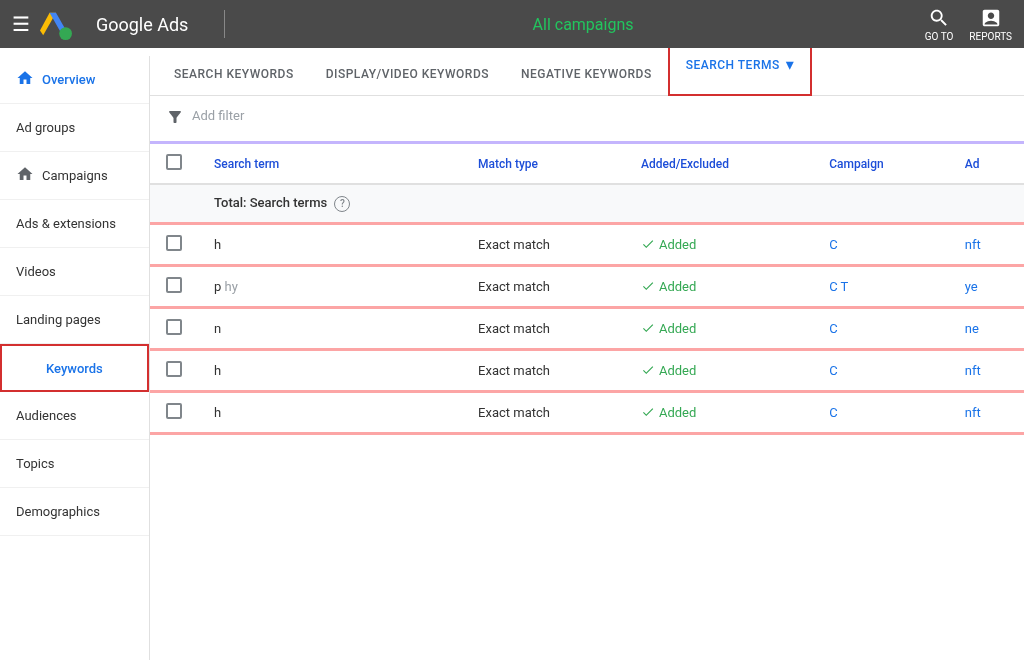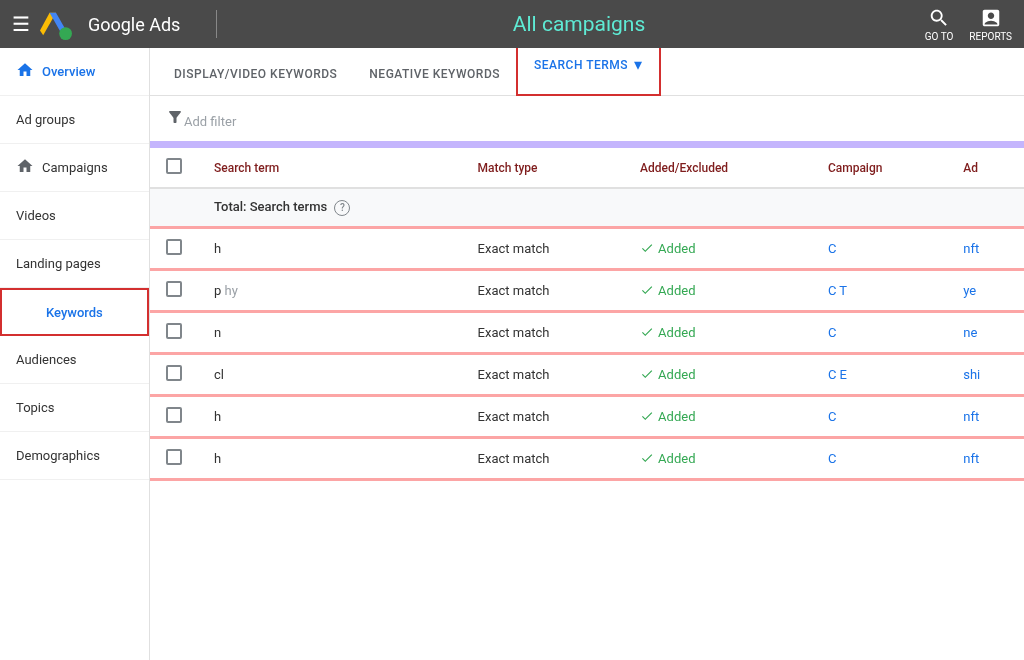--- a/index.html
+++ b/index.html
@@ -18,41 +18,41 @@
     }
     .hamburger-icon {
       color: #fff;
       font-size: 20px;
       cursor: pointer;
       margin-right: 10px;
     }
     .google-ads-logo {
       display: flex;
       align-items: center;
-      gap: 16px;
+      gap: 24px;
     }
     .logo-triangle {
       width: 32px;
       height: 32px;
     }
     .app-title {
       color: #fff;
       font-size: 18px;
       font-weight: 400;
       margin-right: 20px;
     }
     .header-divider {
       width: 1px;
       height: 28px;
       background: #888;
       margin: 0 16px;
     }
     .campaign-title {
-      color: #5eead4;
-      font-size: 21px;
+      color: #22c55e;
+      font-size: 16px;
       font-weight: 400;
       flex: 1;
       text-align: center;
     }
     .header-actions {
       display: flex;
       gap: 16px;
       align-items: center;
     }
     .header-icon-btn {
@@ -67,21 +67,21 @@
     .header-icon-btn svg {
       width: 22px;
       height: 22px;
       fill: #fff;
     }
 
     
     .sidebar {
       width: 150px;
       position: fixed;
-      top: 48px;
+      top: 56px;
       left: 0;
       bottom: 0;
       background: #fff;
       border-right: 1px solid #e0e0e0;
       overflow-y: auto;
       z-index: 50;
     }
     .sidebar-item {
       display: flex;
       align-items: center;
@@ -141,38 +141,39 @@
       border-bottom: 2px solid #d32f2f;
       display: flex;
       align-items: center;
       gap: 6px;
       padding-bottom: 20px;
     }
 
     
     .filter-bar {
       display: flex;
-      align-items: flex-end;
+      align-items: flex-start;
       padding: 12px 16px;
-      border-bottom: 7px solid #c4b5fd;
+      border-bottom: 3px solid #c4b5fd;
+      gap: 8px;
     }
     .filter-icon { color: #5f6368; }
     .add-filter-text { color: #9aa0a6; font-size: 13px; }
 
     
     .data-table {
       width: 100%;
       border-collapse: collapse;
     }
     .data-table th {
       padding: 10px 16px;
       text-align: left;
       font-size: 12px;
       font-weight: 500;
-      color: #7f1d1d;
+      color: #1d4ed8;
       border-bottom: 2px solid #e0e0e0;
       background: #fff;
       white-space: nowrap;
     }
     .data-table td {
       padding: 10px 16px;
       border-bottom: 3px solid #fca5a5;
       font-size: 13px;
       color: #333;
       white-space: nowrap;
@@ -268,20 +269,23 @@
   </div>
   <div class="sidebar-item">
     <span class="sidebar-icon">
       <svg width="18" height="18" viewBox="0 0 24 24" fill="#5f6368">
           <path d="M10 20v-6h4v6h5v-8h3L12 3 2 12h3v8z"></path>
         </svg>
     </span>
     <span>Campaigns</span>
   </div>
   <div class="sidebar-item">
+    <span>Ads &amp; extensions</span>
+  </div>
+  <div class="sidebar-item">
     <span>Videos</span>
   </div>
   <div class="sidebar-item">
     <span>Landing pages</span>
   </div>
   <div class="sidebar-item highlighted" style="border: 2.5px solid #d32f2f;">
     <span>Keywords</span>
   </div>
   <div class="sidebar-item">
     <span>Audiences</span>
@@ -290,20 +294,23 @@
     <span>Topics</span>
   </div>
   <div class="sidebar-item">
     <span>Demographics</span>
   </div>
 </div>
 
 <div class="main-content">
 
   <div class="tabs-bar">
+    <div class="tab">
+      <span>SEARCH KEYWORDS</span>
+    </div>
     <div class="tab">
       <span>DISPLAY/VIDEO KEYWORDS</span>
     </div>
     <div class="tab">
       <span>NEGATIVE KEYWORDS</span>
     </div>
     <div class="tab active highlighted-tab" style="border: 2.5px solid #d32f2f; color: #1a73e8; margin-bottom: -1px;">
       <span>SEARCH TERMS</span>
       <span class="dropdown-arrow">▾</span>
     </div>
@@ -424,36 +431,36 @@
           </td>
           <td>
             <span class="ad-link">ne</span>
           </td>
         </tr>
         <tr>
           <td class="checkbox-cell">
             <span class="checkbox"></span>
           </td>
           <td>
-            <span class="partial-text">cl</span>
+            <span class="partial-text">h</span>
           </td>
           <td>Exact match</td>
           <td>
             <span class="added-badge">
               <svg width="14" height="14" viewBox="0 0 24 24" fill="#34a853">
                   <path d="M9 16.17L4.83 12l-1.42 1.41L9 19 21 7l-1.41-1.41z"></path>
                 </svg>
               <span>Added</span>
             </span>
           </td>
           <td>
-            <span class="campaign-link">C E</span>
-          </td>
-          <td>
-            <span class="ad-link">shi</span>
+            <span class="campaign-link">C</span>
+          </td>
+          <td>
+            <span class="ad-link">nft</span>
           </td>
         </tr>
         <tr>
           <td class="checkbox-cell">
             <span class="checkbox"></span>
           </td>
           <td>
             <span class="partial-text">h</span>
           </td>
           <td>Exact match</td>
@@ -465,39 +472,16 @@
               <span>Added</span>
             </span>
           </td>
           <td>
             <span class="campaign-link">C</span>
           </td>
           <td>
             <span class="ad-link">nft</span>
           </td>
         </tr>
-        <tr>
-          <td class="checkbox-cell">
-            <span class="checkbox"></span>
-          </td>
-          <td>
-            <span class="partial-text">h</span>
-          </td>
-          <td>Exact match</td>
-          <td>
-            <span class="added-badge">
-              <svg width="14" height="14" viewBox="0 0 24 24" fill="#34a853">
-                  <path d="M9 16.17L4.83 12l-1.42 1.41L9 19 21 7l-1.41-1.41z"></path>
-                </svg>
-              <span>Added</span>
-            </span>
-          </td>
-          <td>
-            <span class="campaign-link">C</span>
-          </td>
-          <td>
-            <span class="ad-link">nft</span>
-          </td>
-        </tr>
       </tbody>
     </table>
   </div>
 </div>
 
 </body></html>

